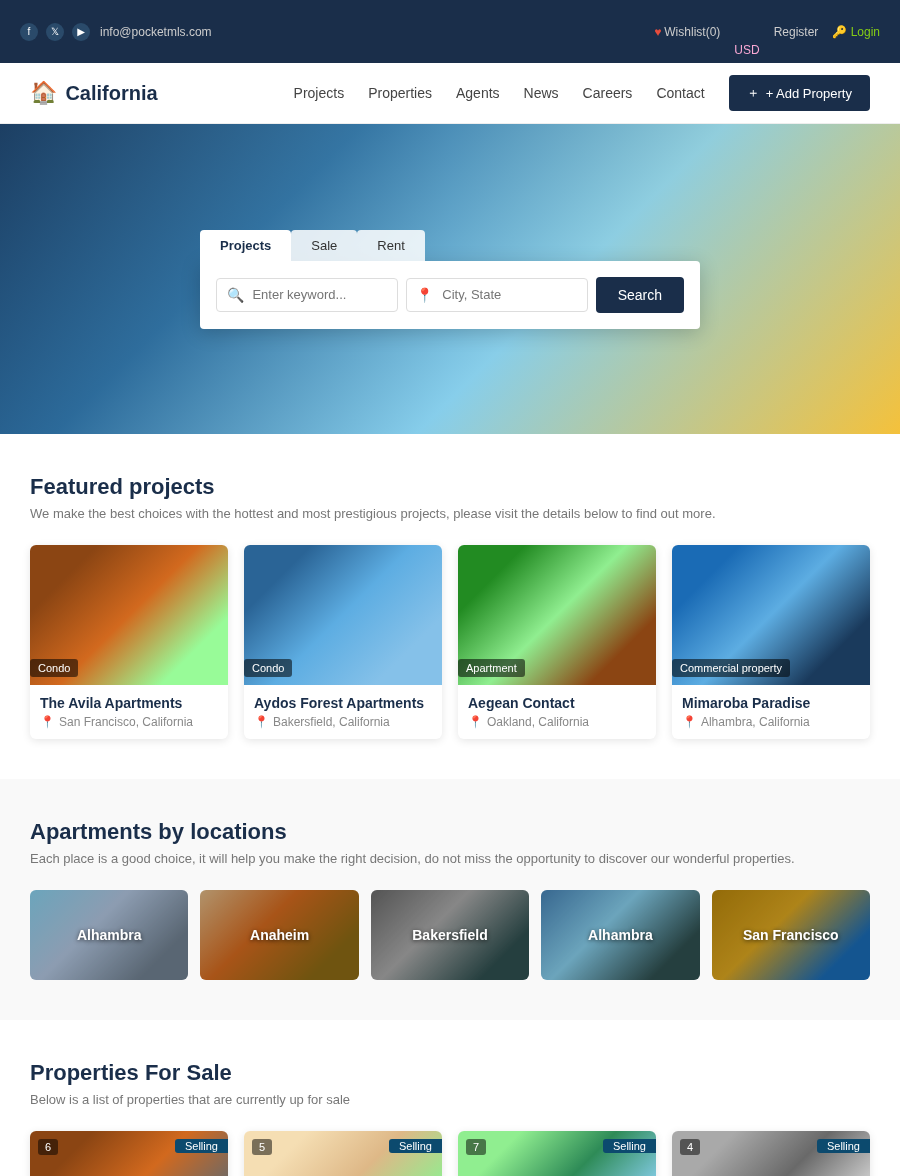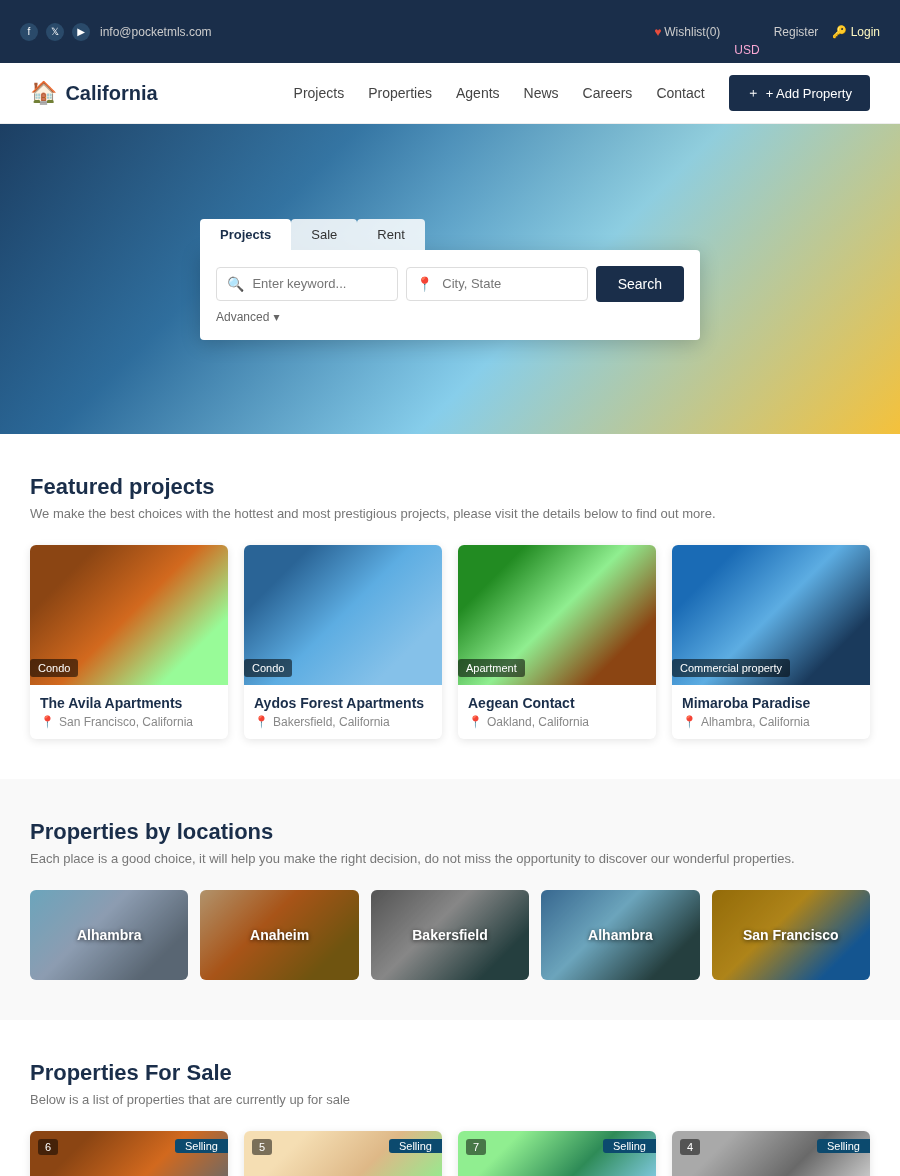--- a/index.html
+++ b/index.html
@@ -295,21 +295,21 @@
     </div>
     <span>info@pocketmls.com</span>
   </div>
   <div class="top-bar-right">
     <a class="wishlist-link">
       <span class="heart-icon">♥</span>
       <span>Wishlist(0)</span>
     </a>
     <a style="color:#f9a8d4;text-decoration:none;font-size:12px;margin-top:37px;">USD</a>
     <a style="color:#ccc;text-decoration:none;font-size:12px;">Register</a>
-    <a style="color:#fef9c3;text-decoration:none;font-size:12px;">
+    <a style="color:#84cc16;text-decoration:none;font-size:12px;">
       <span>🔑</span>
       <span>Login</span>
     </a>
   </div>
 </div>
 
 <nav class="nav">
   <div class="logo">
     <span class="logo-icon">🏠</span>
     <span>California</span>
@@ -341,24 +341,20 @@
         <div class="search-input-wrap">
           <span style="color:#999;">🔍</span>
           <input type="text" placeholder="Enter keyword..." style="">
         </div>
         <div class="location-input-wrap">
           <span style="color:#999;">📍</span>
           <input type="text" placeholder="City, State" style="">
         </div>
         <button class="btn-search">Search</button>
       </div>
-      <div class="advanced-row">
-        <span>Advanced</span>
-        <span>▾</span>
-      </div>
     </div>
   </div>
 </div>
 
 <div class="section">
   <h2 class="section-title">Featured projects</h2>
   <p class="section-subtitle">We make the best choices with the hottest and most prestigious projects, please visit the details below to find out more.</p>
   <div class="projects-grid">
 
     <div class="project-card">
@@ -414,21 +410,21 @@
           <span>📍</span>
           <span>Alhambra, California</span>
         </div>
       </div>
     </div>
 
   </div>
 </div>
 
 <div class="section section-bg-light">
-  <h2 class="section-title">Properties by locations</h2>
+  <h2 class="section-title">Apartments by locations</h2>
   <p class="section-subtitle">Each place is a good choice, it will help you make the right decision, do not miss the opportunity to discover our wonderful properties.</p>
   <div class="locations-grid">
 
     <div class="location-card">
       <div class="location-card-bg img-loc1"></div>
       <div class="location-label">Alhambra</div>
     </div>
 
     <div class="location-card">
       <div class="location-card-bg img-loc2"></div>

